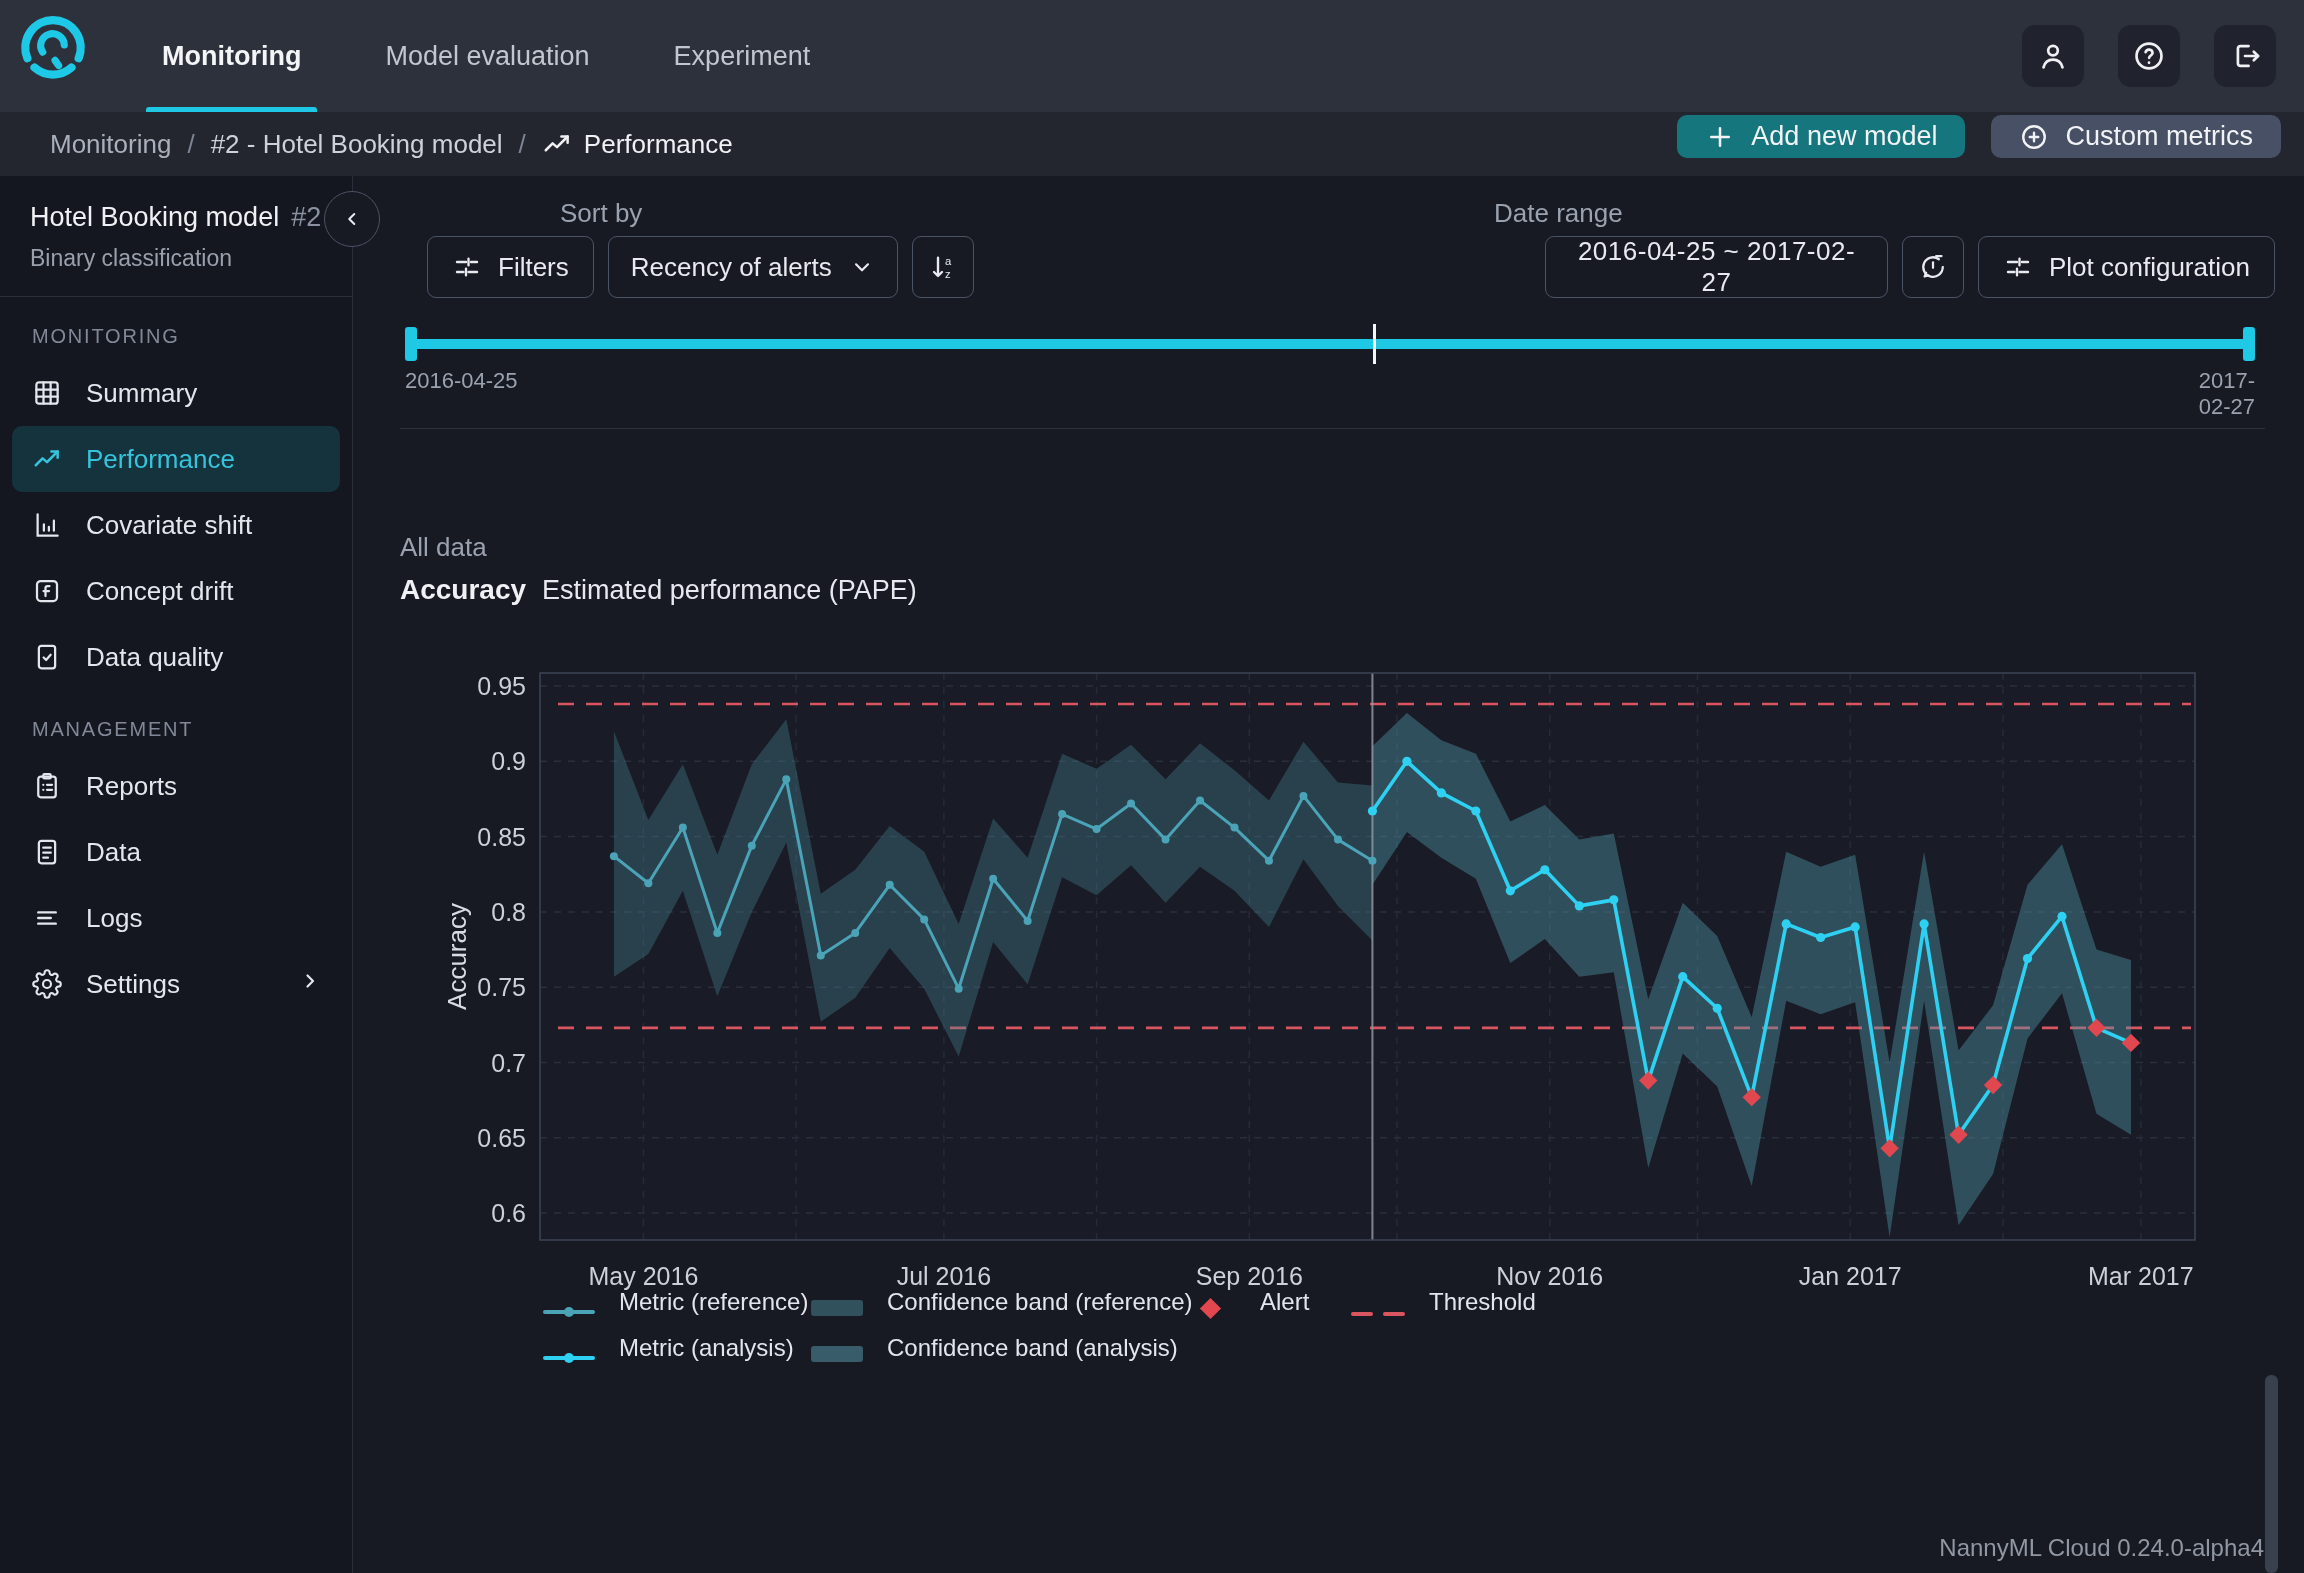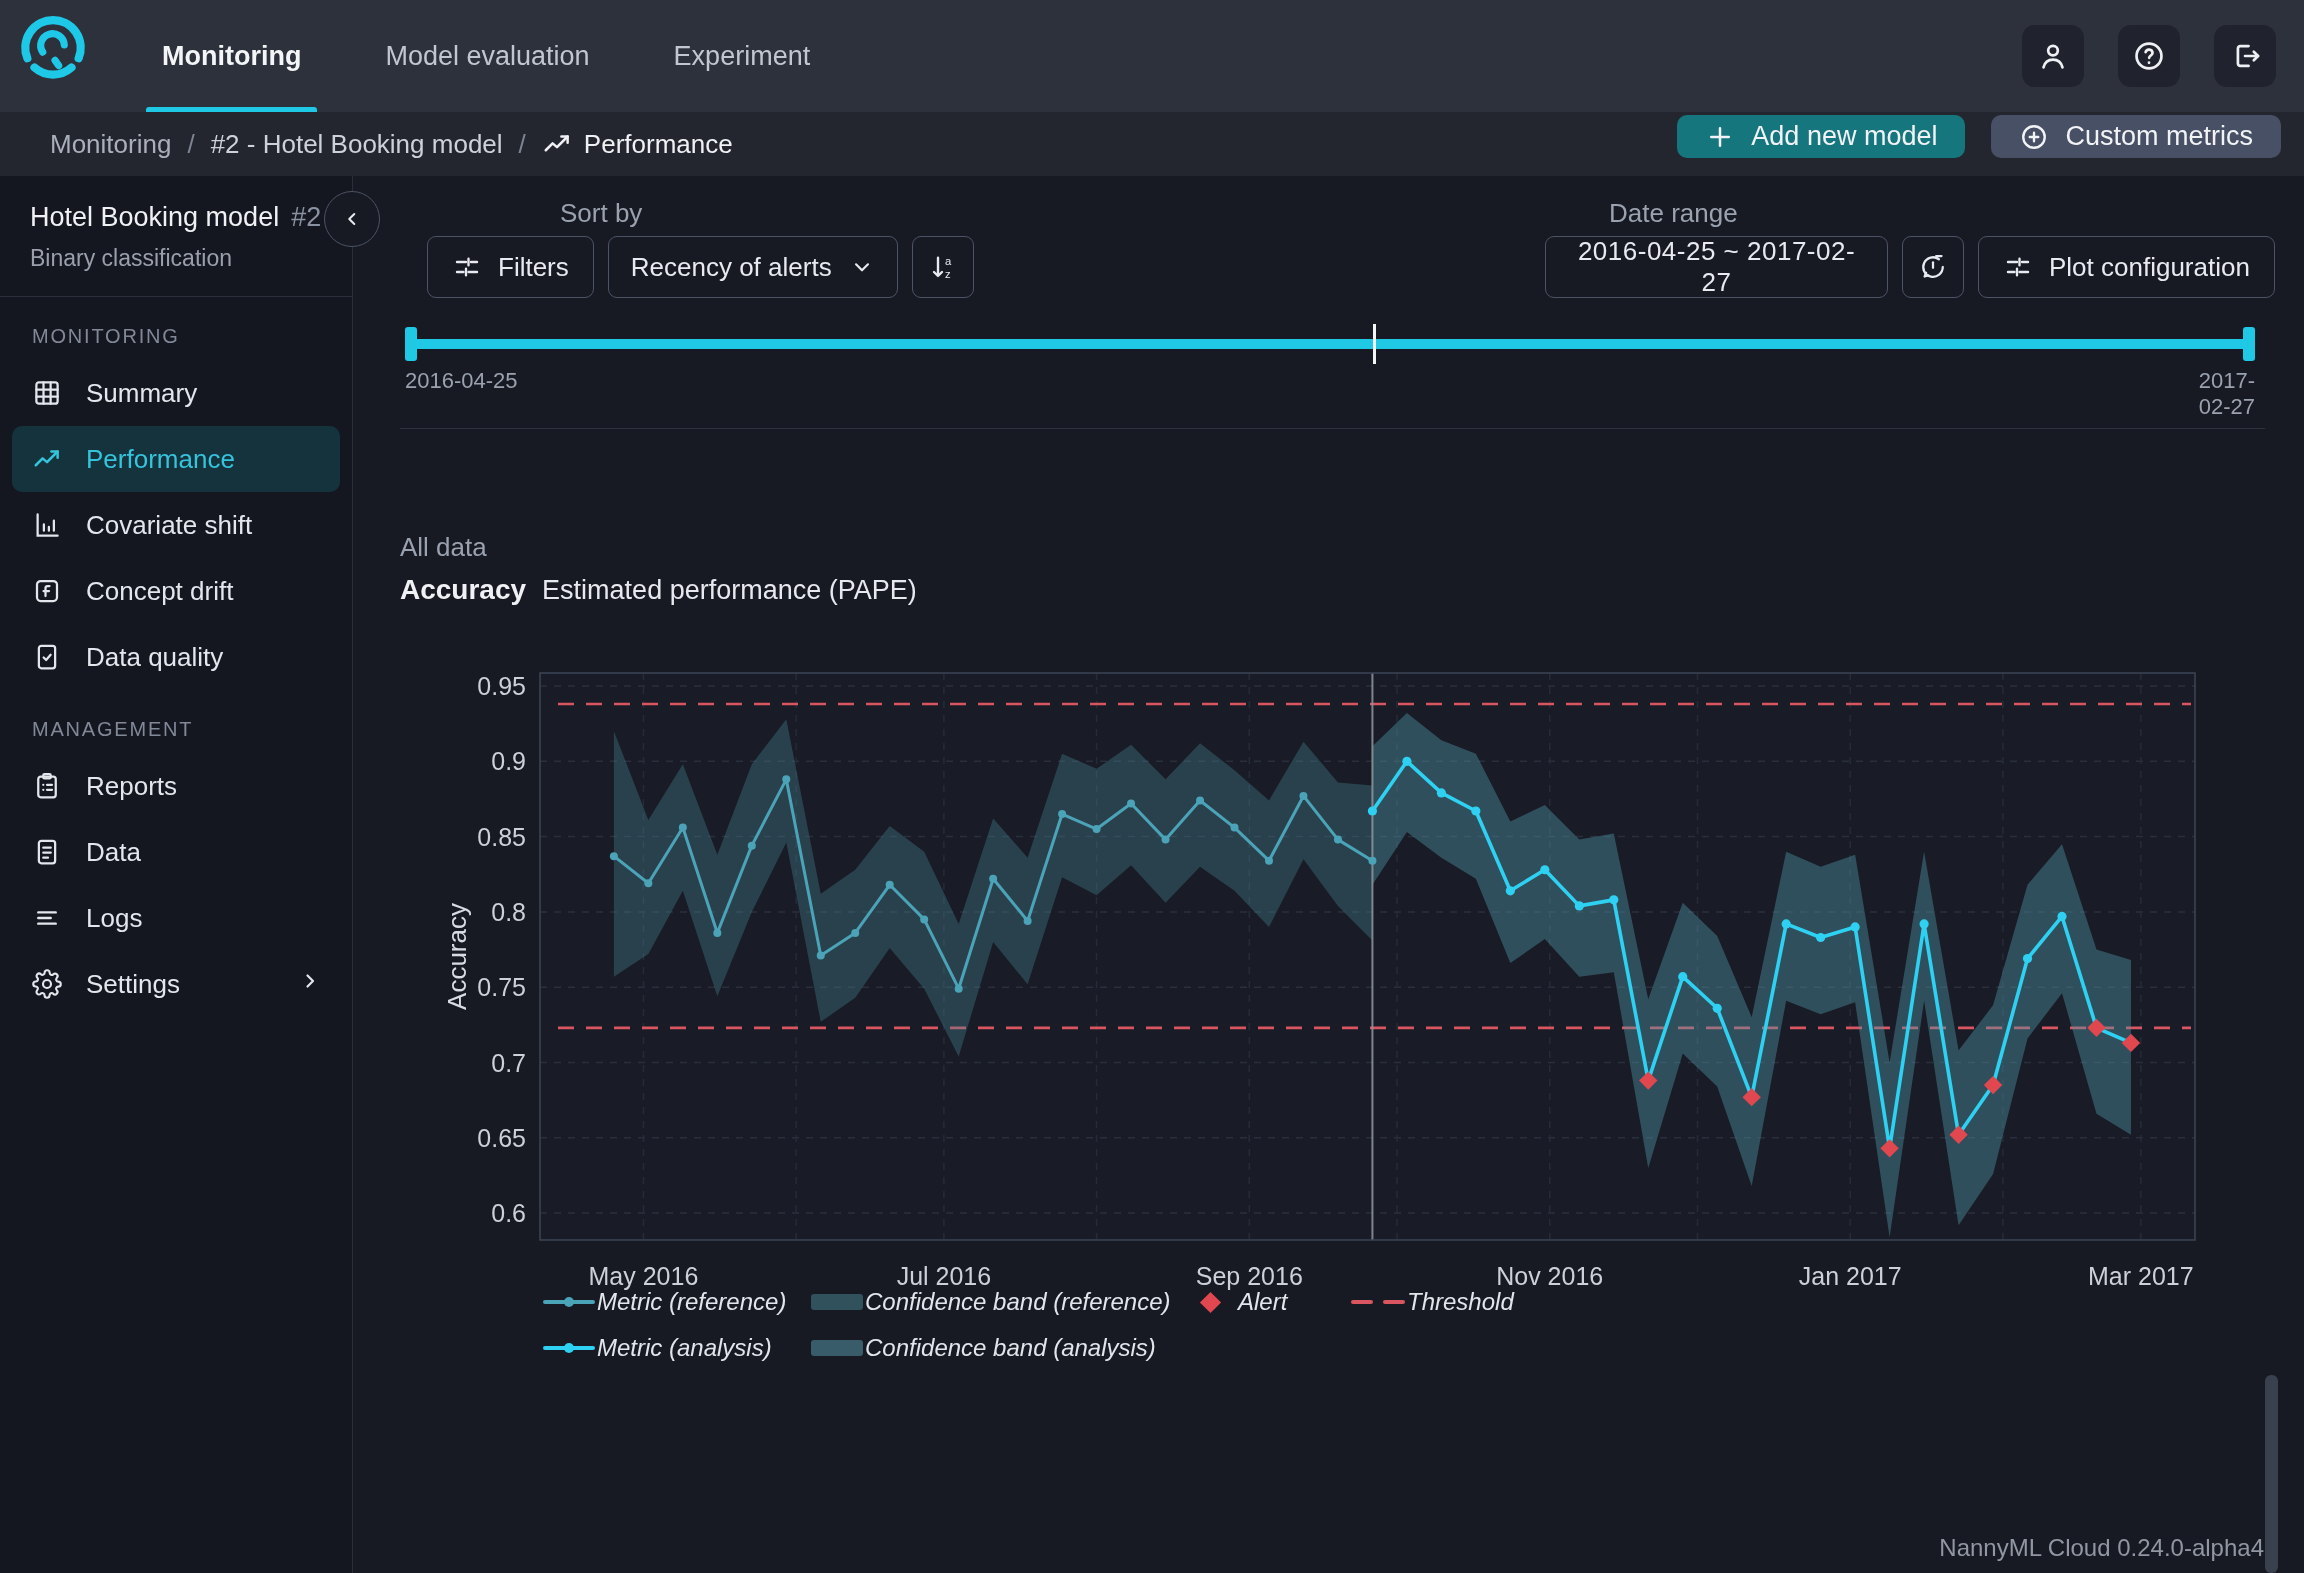--- a/index.html
+++ b/index.html
@@ -77,21 +77,21 @@
          font-size:24px; display:flex; align-items:center; cursor:pointer; }
   .scope { position:absolute; top:356px; left:47px; font-size:26px; color:#9aa1af; }
   .metric-title { position:absolute; top:398px; left:47px; font-size:28px; color:#f0f1f4; display:flex; gap:16px; align-items:baseline; }
   .metric-title .bold { font-weight:700; }
   .metric-title .sub { font-weight:400; font-size:27px; color:#e7e9ee; }
   
   .chartwrap { position:absolute; top:487px; left:87px; }
   .legend { position:absolute; top:1108px; left:190px; display:grid;
          grid-template-columns:268px 388px 152px auto; grid-auto-rows:36px; row-gap:10px;
          font-size:24px; color:#e2e5ea; align-items:center; }
-  .leg-item { display:flex; align-items:center; gap:2px; cursor:pointer;font-style:italic; }
+  .leg-item { display:flex; align-items:flex-end; gap:24px; cursor:pointer; }
   .sw-line { width:52px; height:8px; position:relative; }
   .sw-line .bar { position:absolute; top:2px; left:0; right:0; height:4px; border-radius:2px; }
   .sw-line .dot { position:absolute; top:-1px; left:21px; width:10px; height:10px; border-radius:50%; }
   .sw-band { width:52px; height:16px; border-radius:3px; }
   .sw-diamond { width:15px; height:15px; background:#e0474f; transform:rotate(45deg); margin:0 18px 0 4px; }
   .sw-dash { display:flex; gap:10px; }
   .sw-dash i { width:22px; height:4px; background:#d95560; border-radius:2px; }
   .footer { position:absolute; top:1358px; right:40px; font-size:24px; color:#9097a3; }
   .vscroll { position:absolute; right:26px; top:1375px; width:13px; height:198px; background:#39404e; border-radius:6px; }
 </style>
@@ -275,21 +275,21 @@
       </button>
       <button class="btn square">
         <svg viewBox="0 0 24 24" fill="none" stroke-width="1.9" stroke-linecap="round" stroke-linejoin="round">
           <path d="M8 4.5v14.5M4.8 16l3.2 3.2L11.2 16"></path>
           <text x="13.5" y="10" font-size="9" fill="#e8eaef" stroke="none" font-family="Liberation Sans, sans-serif">a</text>
           <text x="13.5" y="20.5" font-size="9" fill="#e8eaef" stroke="none" font-family="Liberation Sans, sans-serif">z</text>
         </svg>
       </button>
     </div>
 
-    <div class="fieldlabel" style="left:1256px; top:22px;">Date range</div>
+    <div class="fieldlabel" style="left:1141px; top:22px;">Date range</div>
     <div class="toolrow" style="left:1192px; top:60px;">
       <button class="btn dateinput">
         <span>2016-04-25 ~ 2017-02-27</span>
       </button>
       <button class="btn square">
         <svg viewBox="0 0 24 24" fill="none" stroke-width="1.8" stroke-linecap="round" stroke-linejoin="round">
           <path d="M14.5 3.2h4.3"></path>
             <path d="M19.8 12a7.8 7.8 0 1 1-3.1-6.2"></path>
             <path d="M6.5 16.6l-1.2 3 3.1-.8"></path>
             <path d="M12 8.2v4.4"></path>

